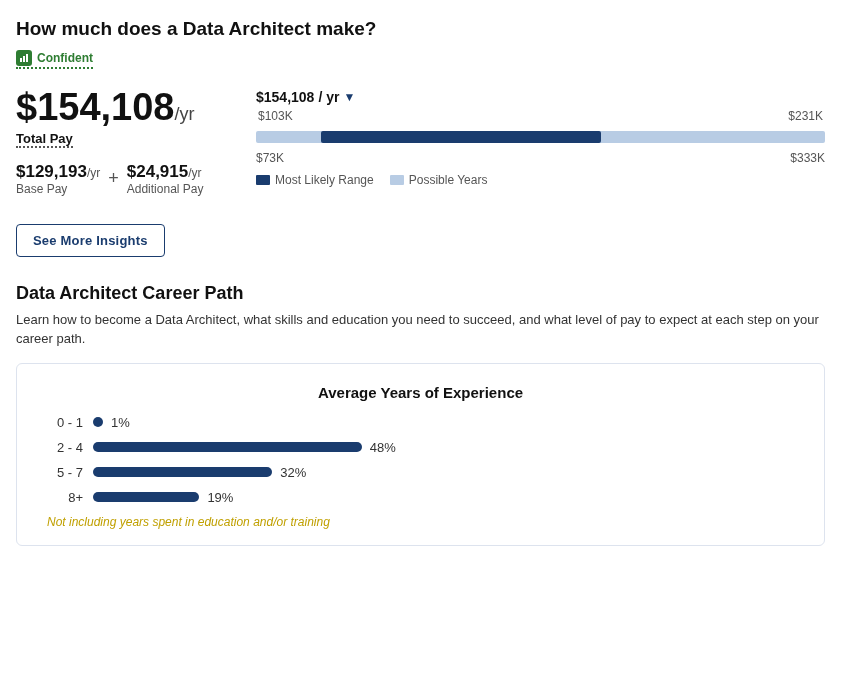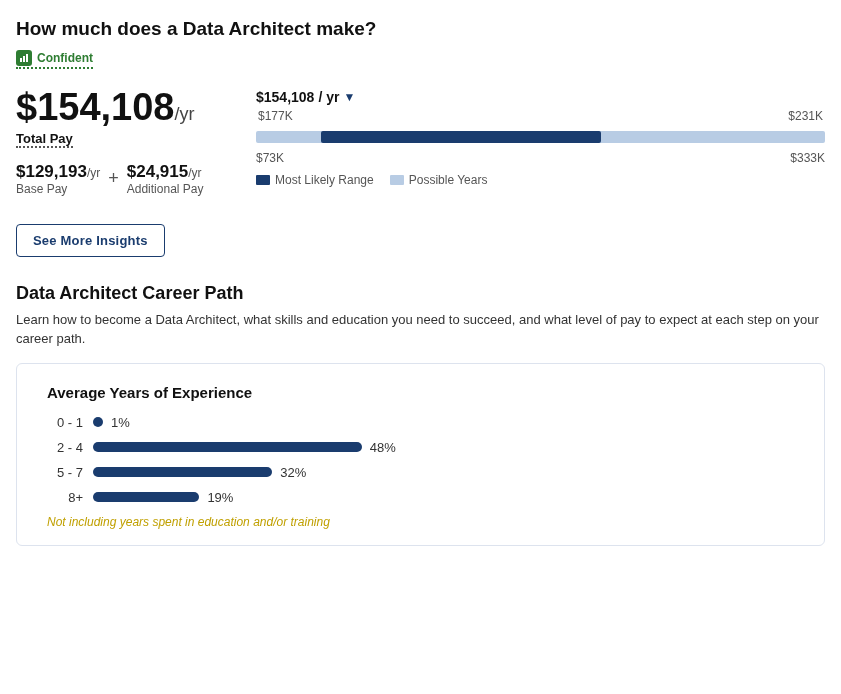--- a/index.html
+++ b/index.html
@@ -191,20 +191,21 @@
     .chart-card {
       border: 1px solid #dde3ee;
       border-radius: 6px;
       padding: 20px 30px 16px 30px;
     }
     .chart-title {
       font-size: 15px;
       font-weight: 700;
       color: #111;
       margin-bottom: 14px;
+      text-align: center;
     }
     .bar-chart {
       width: 100%;
     }
     .chart-row {
       display: flex;
       align-items: center;
       margin-bottom: 10px;
       gap: 10px;
     }
@@ -288,21 +289,21 @@
     </div>
   </div>
 
   <div class="range-section">
     <div class="range-top-label">
       <span>$154,108</span>
       <span>/ yr</span>
       <span class="arrow-down">▼</span>
     </div>
     <div class="range-mid-labels">
-      <span>$177K</span>
+      <span>$103K</span>
       <span>$231K</span>
     </div>
     <div class="bar-container" style="width:100%;">
 
       <div class="bar-possible" style="left:0; width:100%;"></div>
 
       <div class="bar-likely" style="left:11.5%; width:49.2%;"></div>
     </div>
     <div class="range-outer-labels">
       <span>$73K</span>

